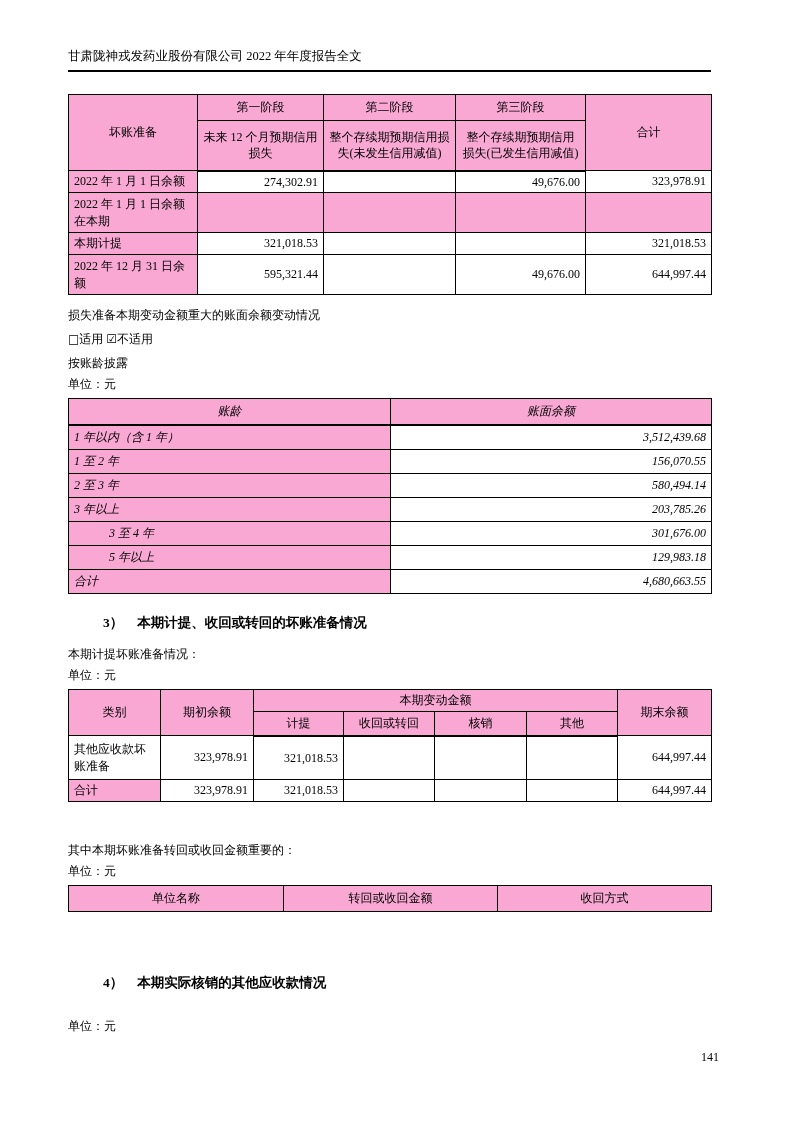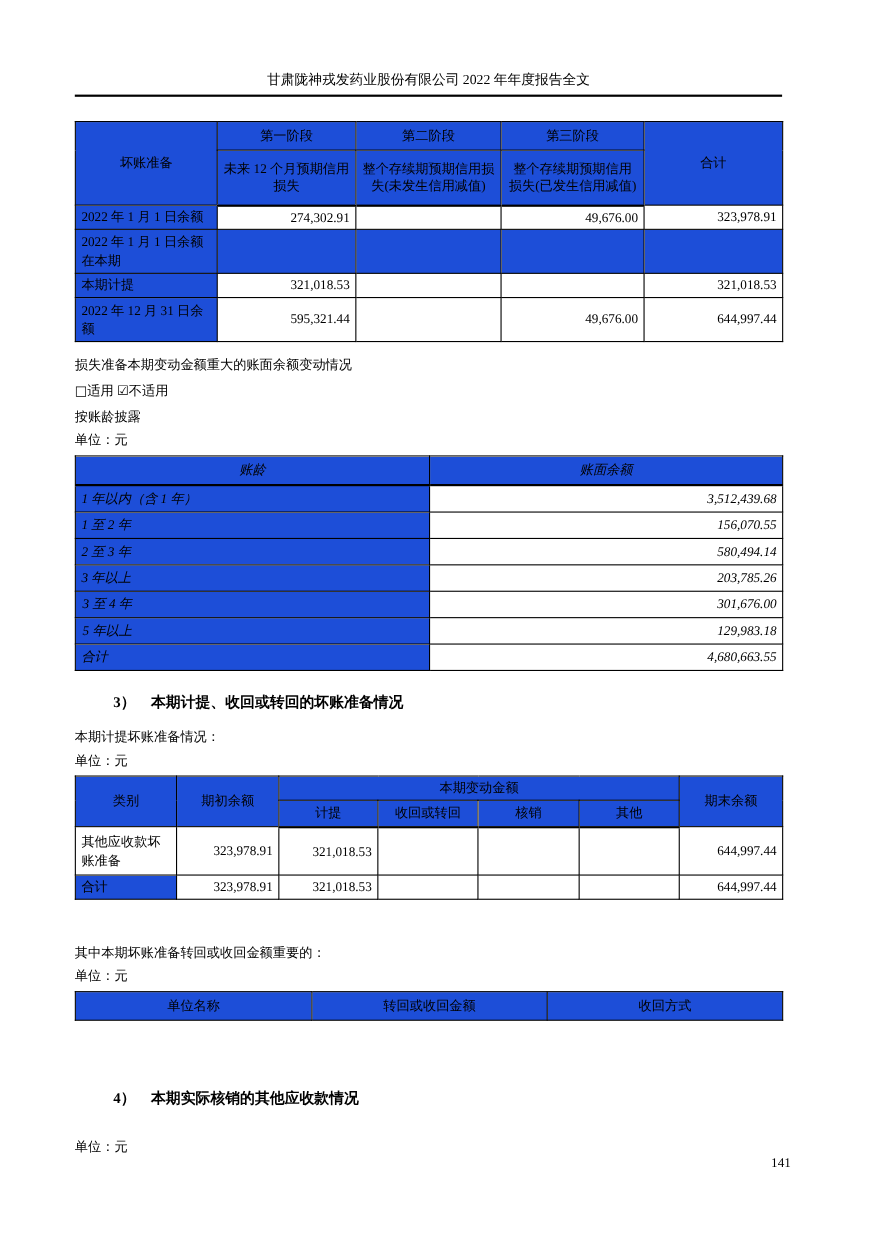--- a/index.html
+++ b/index.html
@@ -7,42 +7,42 @@
     position:relative;
     width:793px;height:1122px;
     background:#ffffff;
     font-family:"Liberation Serif","DejaVu Serif",serif;
     color:#000;
     font-size:12px;
     overflow:hidden;
   }
   .content{margin-left:68px;width:643px;}
   .doc-header{padding-top:48px;border-bottom:2px solid #000;padding-bottom:6px;}
-  .doc-title{text-align:center;font-size:12.5px;line-height:16px;margin-top:16px;}
+  .doc-title{text-align:left;font-size:12.5px;line-height:16px;}
   table{border-collapse:collapse;table-layout:fixed;width:643px;font-size:12px;}
   td{border:1px solid #000;padding:2px 5px;vertical-align:middle;line-height:1.35;overflow:hidden;}
-  .g{background:#1d4ed8;}
+  .g{background:#f9a8d4;}
   .c{text-align:center;}
   .num{text-align:right;}
   .hdr-sep td{border-bottom-width:2px;}
   .t1{margin-top:22px;}
   .t1 .r1{height:26px;}
   .t1 .r2{height:50px;}
   .t1 .dr{height:22px;}
   .t1 .dr2{height:40px;}
   p{margin:0;line-height:16px;}
   .p-loss{margin-top:12px;}
   .p-app{margin-top:8px;}
   .p-aging{margin-top:8px;}
   .unit{margin-top:5px;text-align:left;padding-right:8px;}
   .box{font-family:"DejaVu Sans",sans-serif;font-size:12px;}
   .t2{margin-top:6px;}
   .t2 td{height:19px;font-style:italic;}
   .t2 .hd{height:21px;}
-  .indent{padding-left:6px;}
+  .indent{padding-left:40px;}
   .sec-h{margin-top:20px;font-size:13.5px;font-weight:bold;margin-left:35px;}
   .sec-h .sec-num{margin-right:14px;}
   .p-prov{margin-top:14px;}
   .t3{margin-top:6px;}
   .t3 .r1{height:22px;}
   .t3 .r2{height:24px;}
   .t3 .dr2{height:44px;}
   .t3 .dr{height:22px;}
   .p-imp{margin-top:40px;}
   .t4{margin-top:6px;}

